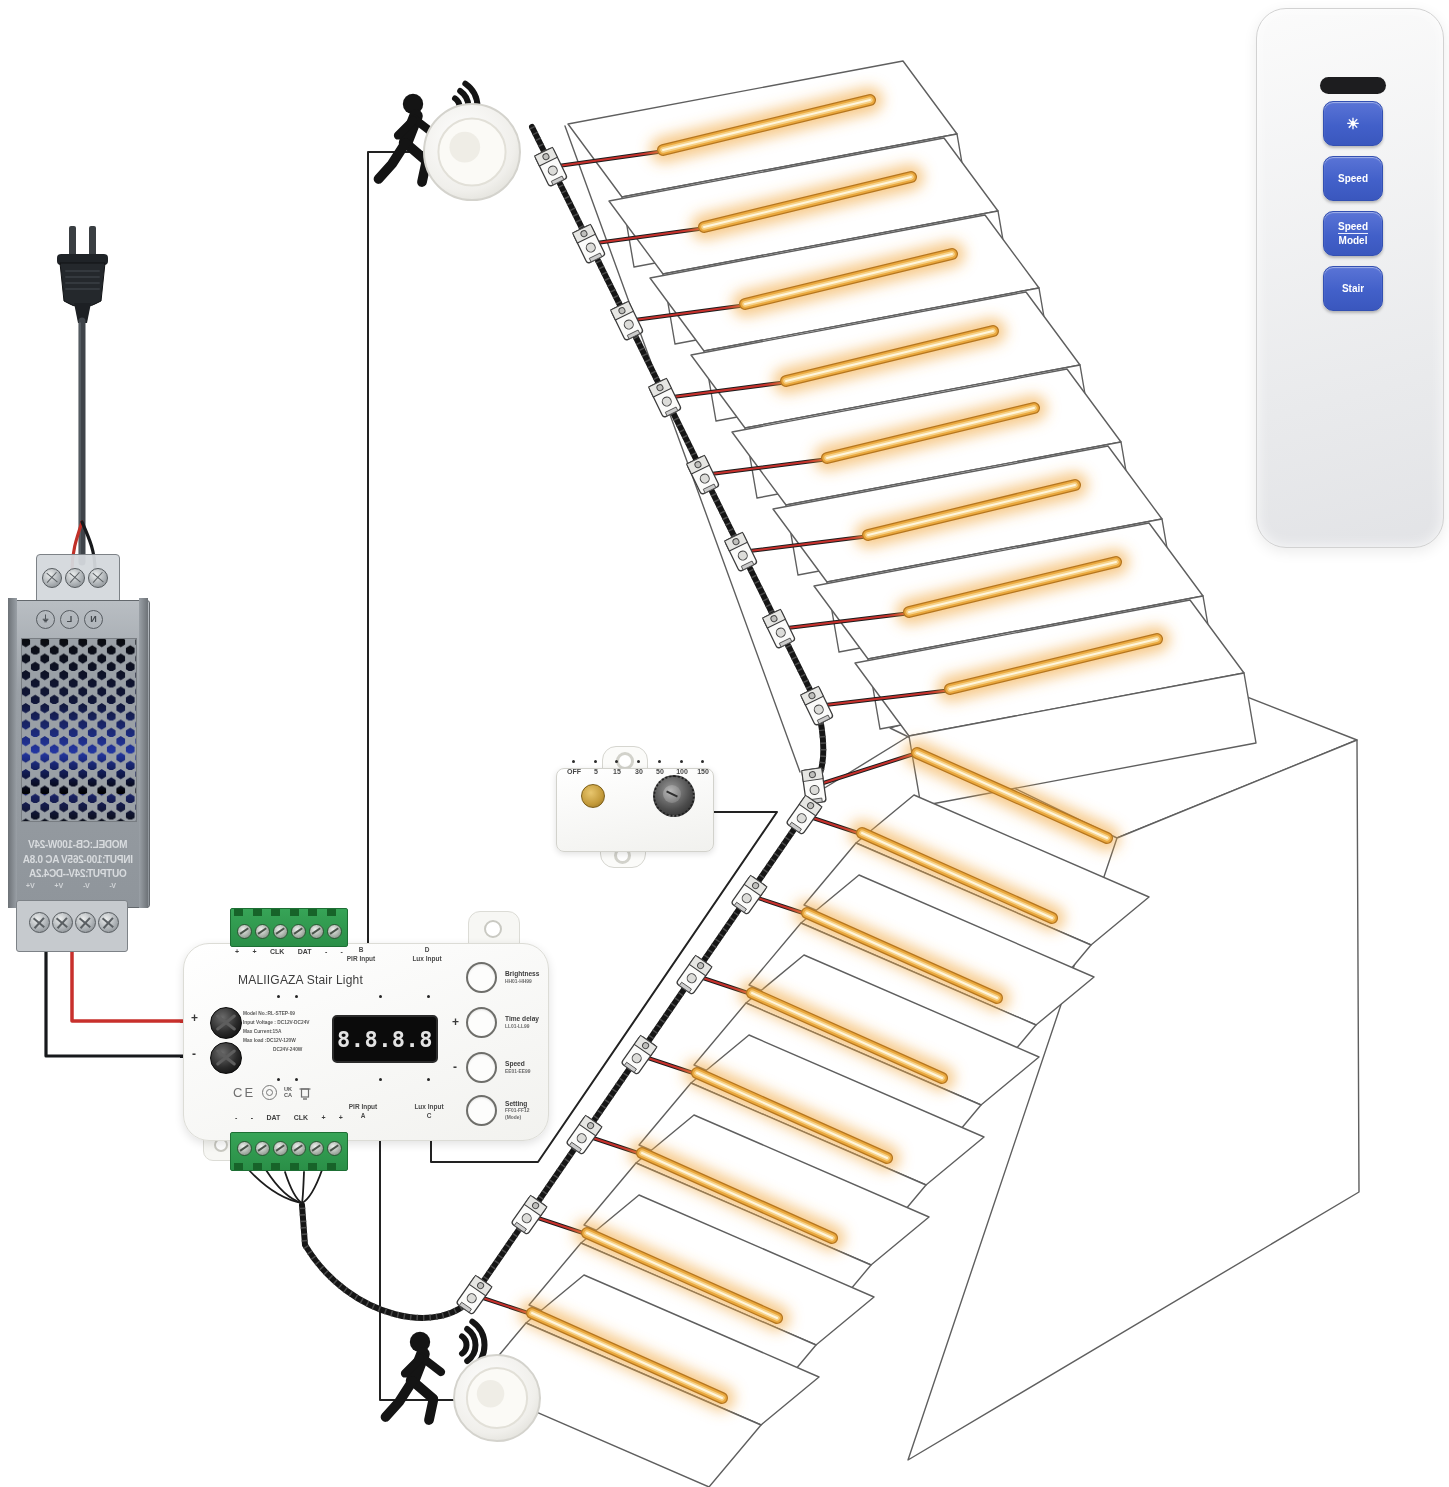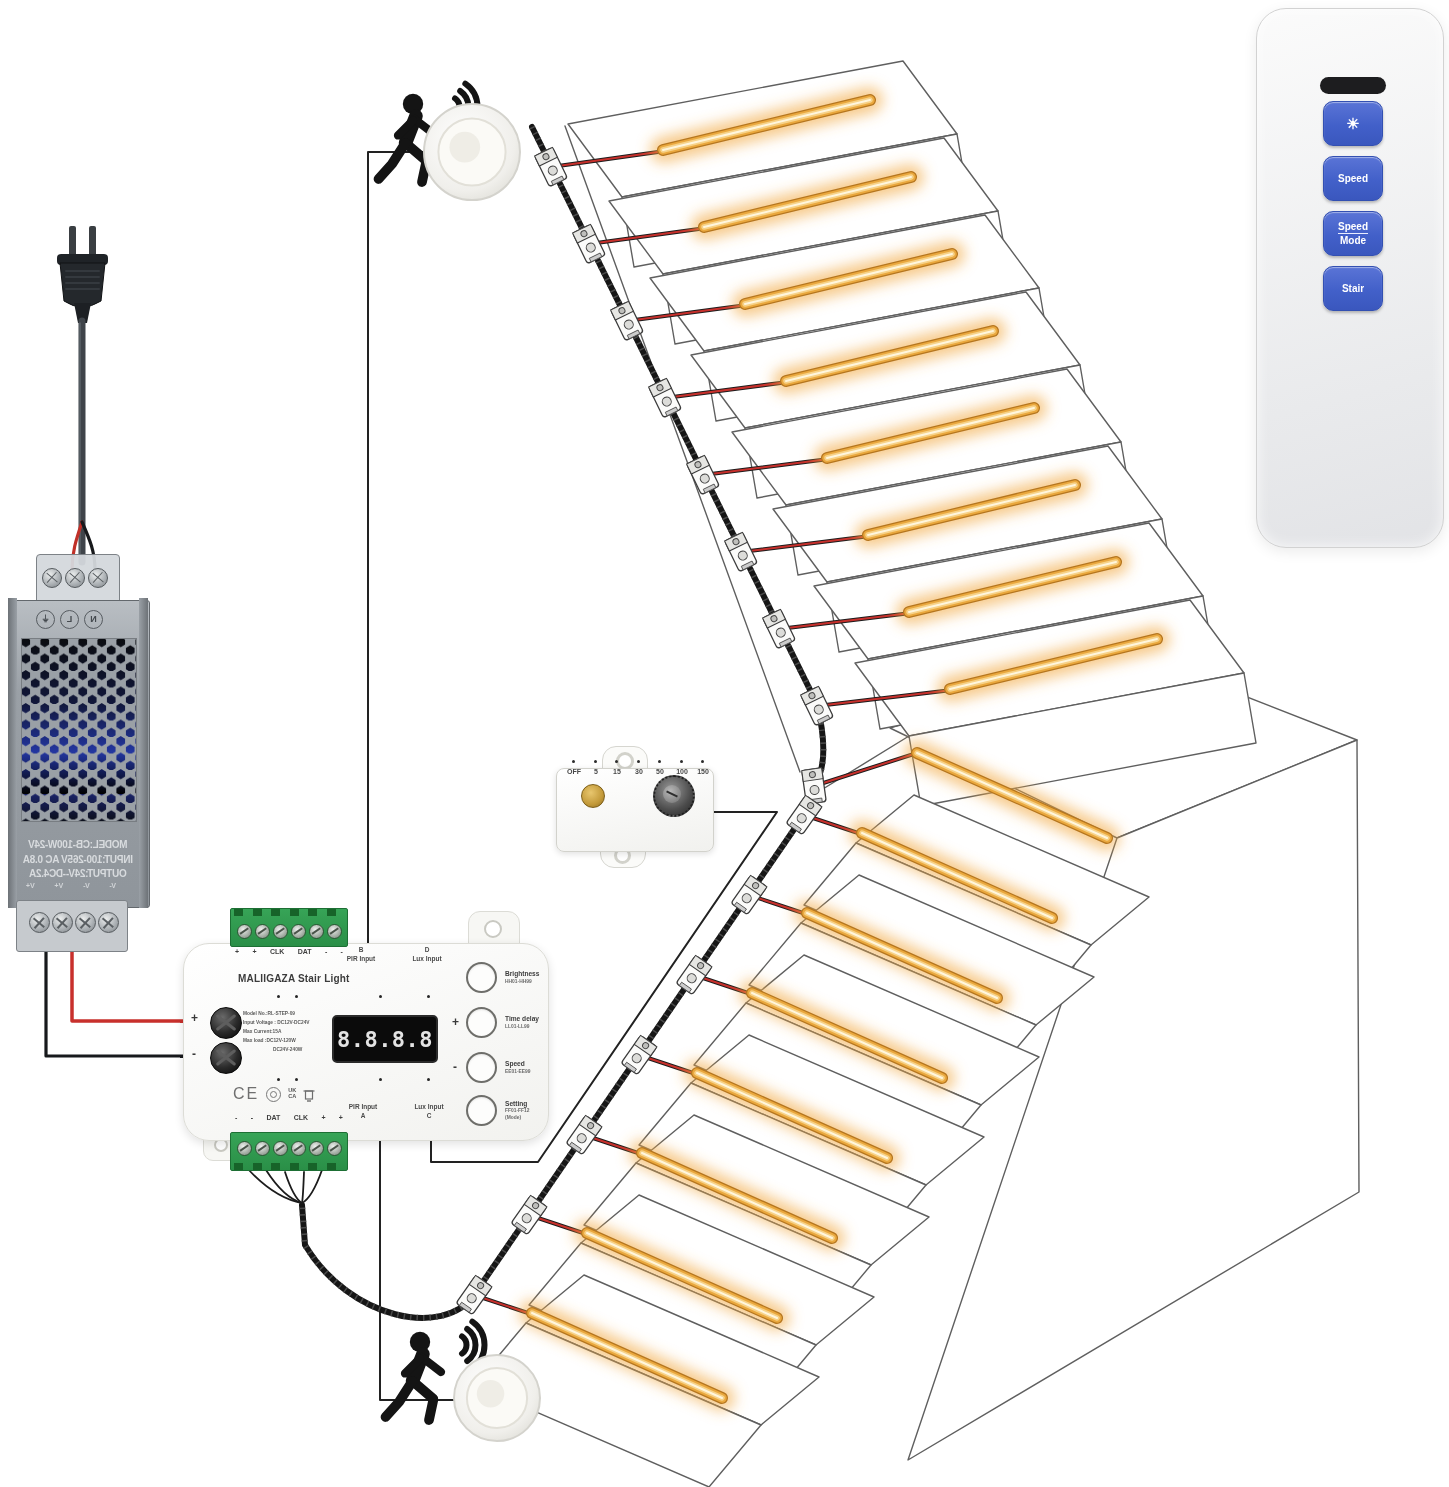--- a/index.html
+++ b/index.html
@@ -37,39 +37,39 @@
   .tab .hole{position:absolute;border:2.5px solid #c9c9c2;border-radius:50%;background:#fff;}
   .tblock{position:absolute;z-index:4;background:linear-gradient(180deg,#37a457,#2a8f47);
           border:1px solid #1d6f34;border-radius:2px;}
   .tblock .teeth{position:absolute;left:3px;width:110px;height:7px;
       background:repeating-linear-gradient(90deg,#176329 0 9px,rgba(0,0,0,0) 9px 18.6px);}
   .tscrew{position:absolute;width:13px;height:13px;border-radius:50%;
           background:radial-gradient(circle at 40% 35%,#eef1ee,#9fa89f 65%,#6d786d);border:1px solid #2e5636;}
   .tscrew::before{content:"";position:absolute;left:10%;top:42%;width:80%;height:12%;background:#4a544a;transform:rotate(-35deg);}
   .ctl-row{position:absolute;display:flex;justify-content:space-between;color:#3f3f3f;font-size:7px;font-weight:bold;}
   .port{position:absolute;text-align:center;color:#4a4a4a;font-size:6.5px;font-weight:bold;line-height:1.35;}
-  .ctl-title{position:absolute;color:#3c3c3c;font-size:10px;font-weight:bold;letter-spacing:.2px;}
+  .ctl-title{position:absolute;color:#3c3c3c;font-size:12px;font-weight:normal;letter-spacing:.2px;}
   .dot{position:absolute;width:3px;height:3px;background:#262626;border-radius:50%;}
   .knob{position:absolute;width:30px;height:30px;border-radius:50%;
         background:radial-gradient(circle at 38% 32%,#6b6b6b,#2a2a2a 55%,#050505);border:1.5px solid #0a0a0a;}
   .knob::before,.knob::after{content:"";position:absolute;left:10%;top:44%;width:80%;height:10%;background:#5e5e5e;border-radius:2px;}
   .knob::before{transform:rotate(38deg);} .knob::after{transform:rotate(-38deg);}
   .wire-stub{position:absolute;height:3.5px;z-index:-1;}
   .specs{position:absolute;color:#5a5a5a;font-size:4.8px;font-weight:bold;line-height:1.9;white-space:nowrap;}
   .specs div:last-child{margin-left:30px;}
   .display{position:absolute;background:#0b0b0b;border:2px solid #2b2b2b;border-radius:5px;
            color:#e3e3e3;font-family:"DejaVu Sans Mono",monospace;font-weight:bold;
            display:flex;align-items:center;justify-content:center;letter-spacing:0.5px;}
   .cbtn{position:absolute;display:flex;align-items:center;}
   .cbtn .circ{width:27px;height:27px;border-radius:50%;background:#fdfdfc;border:2px solid #6e6e6a;box-shadow:inset 0 1px 2px rgba(0,0,0,.1);}
   .cbtn .lbl{margin-left:8px;color:#3d3d3d;font-size:6.6px;font-weight:bold;line-height:1.3;}
   .cbtn .rng{font-size:4.9px;color:#6a6a6a;}
   .sign{position:absolute;color:#3a3a3a;font-size:12px;font-weight:bold;}
   .certs{position:absolute;display:flex;align-items:center;gap:7px;color:#6a6a6a;}
-  .ce{font-size:16px;letter-spacing:2px;color:#6f6f6f;}
+  .ce{font-size:13px;letter-spacing:2px;color:#6f6f6f;}
   .circlogo{width:13px;height:13px;border:1.3px solid #787878;border-radius:50%;position:relative;}
   .circlogo::after{content:"";position:absolute;left:3px;top:3px;width:5px;height:5px;border:1.2px solid #787878;border-radius:50%;}
   .ukca{font-size:5.6px;font-weight:bold;line-height:1.05;color:#555;}
 
   
   #luxsensor{left:556px;top:744px;width:158px;height:124px;}
   .lux-ear{position:absolute;background:#fbfbf9;border:1px solid #d6d6d0;}
   .lux-hole{position:absolute;border:3px solid #d2d2cb;background:#fff;border-radius:50%;}
   .lux-body{position:absolute;left:0;top:24px;width:156px;height:82px;background:linear-gradient(170deg,#ffffff,#f1f1ee);
             border:1px solid #d2d2cc;border-radius:8px;box-shadow:0 2px 6px rgba(0,0,0,.12);}
@@ -666,19 +666,19 @@
   <div id="remote" class="comp">
     <div class="slot"></div>
     <button class="rbtn" style="top:92px;">
       <span class="sunicon">☀</span>
     </button>
     <button class="rbtn" style="top:147px;">
       <span>Speed</span>
     </button>
     <button class="rbtn" style="top:202px;">
       <span class="ul">Speed</span>
-        <span>Mode</span>
+        <span>Model</span>
     </button>
     <button class="rbtn" style="top:257px;">
       <span>Stair</span>
     </button>
   </div>
 </div>
 
 </body></html>

